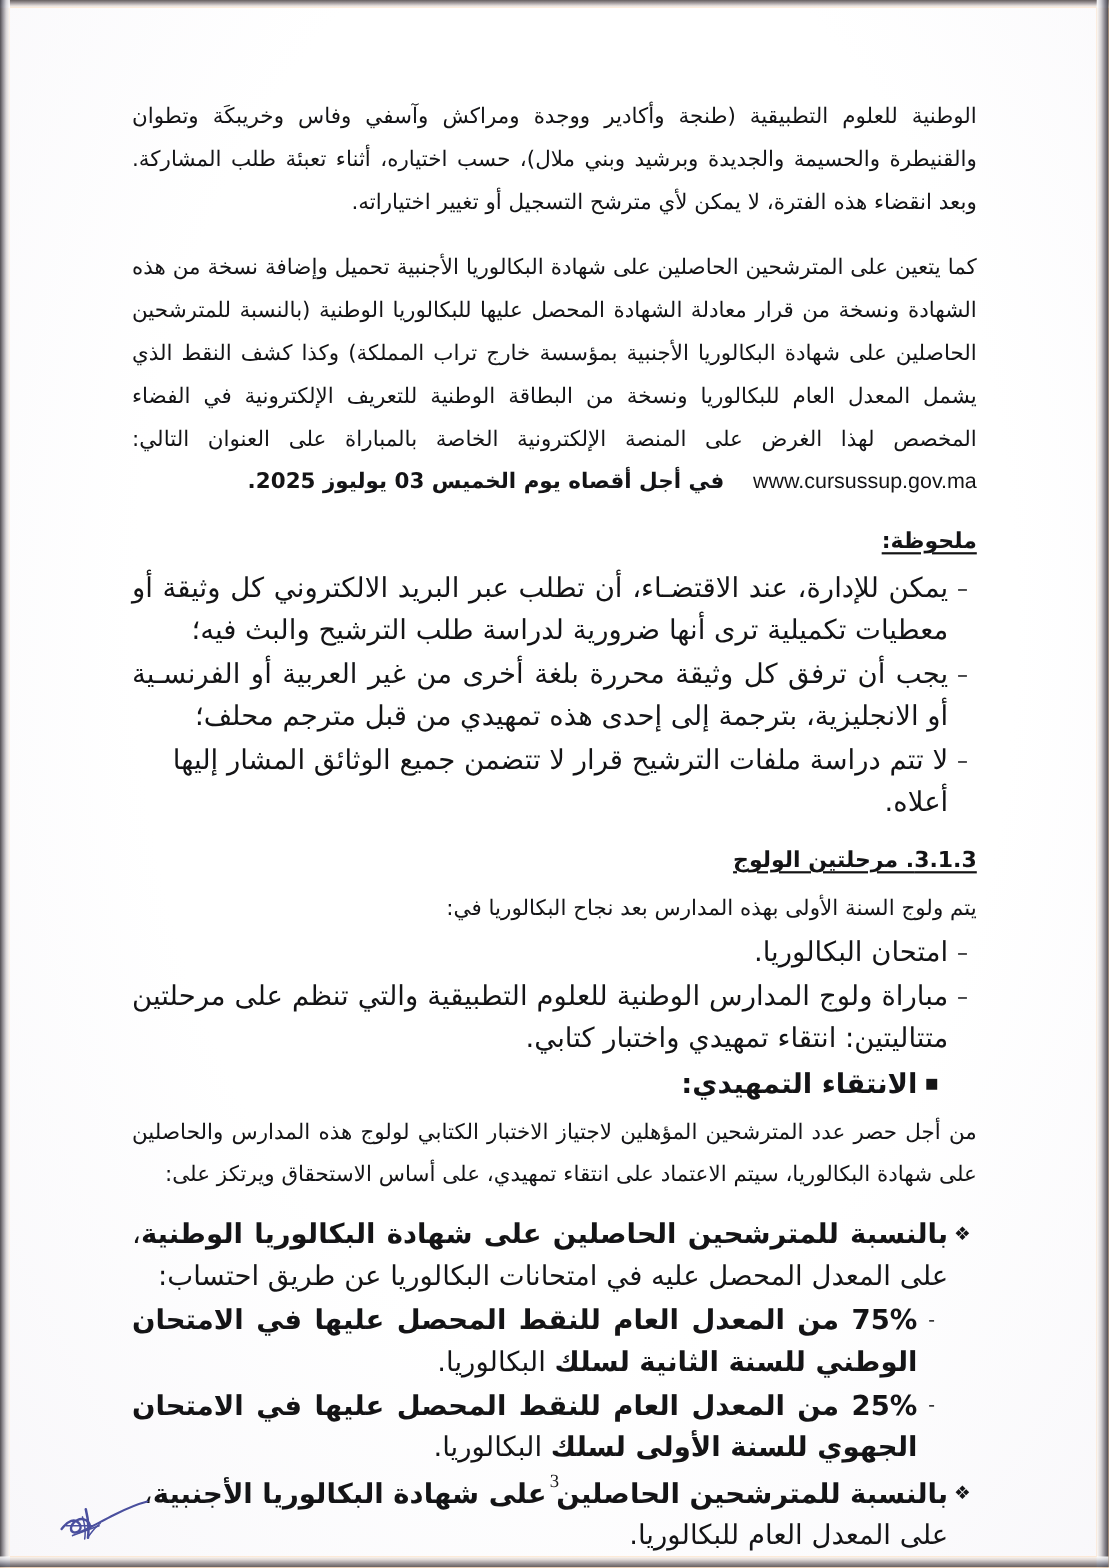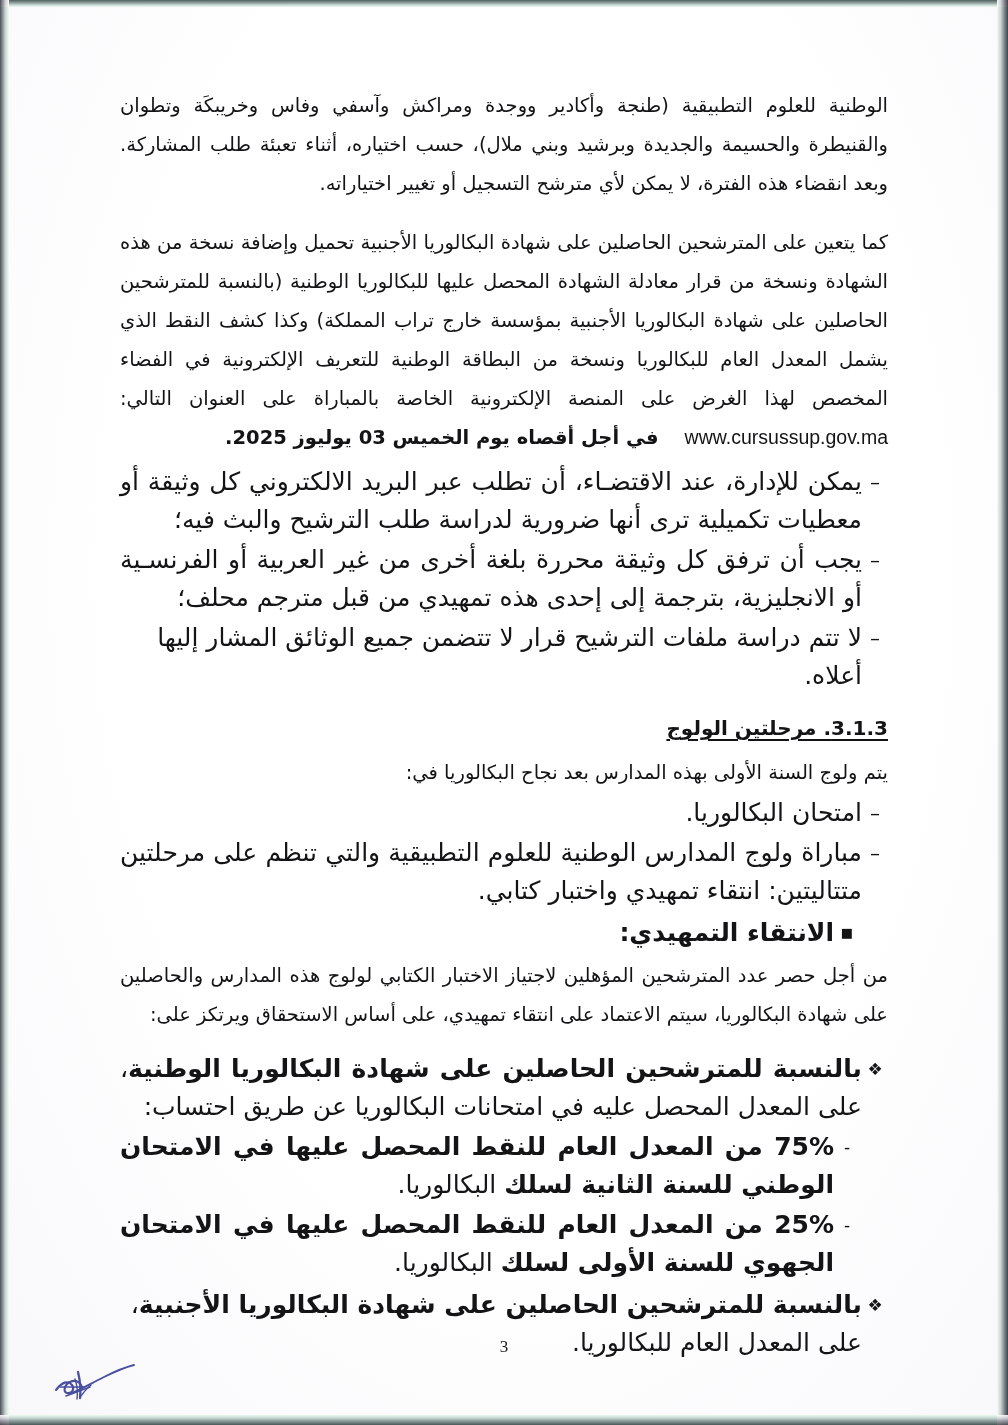--- a/index.html
+++ b/index.html
@@ -5,21 +5,21 @@
 <style>
   html, body {
     margin: 0;
     padding: 0;
     background: #ffffff;
   }
   .page {
     position: relative;
     width: 1008px;
     height: 1425px;
-    background: #22c55e;
+    background: #fdba74;
     overflow: hidden;
     font-family: "DejaVu Sans", "Liberation Sans", sans-serif;
     box-sizing: border-box;
   }
   
   .scan-edge-left {
     position: absolute;
     left: 0; top: 0;
     width: 9px; height: 1425px;
     background: linear-gradient(to right, #4a4a52 0%, #8d8d96 28%, #d7d7dc 62%, #ffffff 100%);
@@ -164,20 +164,23 @@
     <p class="para">الوطنية للعلوم التطبيقية (طنجة وأكادير ووجدة ومراكش وآسفي وفاس وخريبكَة وتطوان والقنيطرة والحسيمة والجديدة وبرشيد وبني ملال)، حسب اختياره، أثناء تعبئة طلب المشاركة. وبعد انقضاء هذه الفترة، لا يمكن لأي مترشح التسجيل أو تغيير اختياراته.</p>
 
     <div class="block-gap"></div>
 
     <p class="para">
       <span>كما يتعين على المترشحين الحاصلين على شهادة البكالوريا الأجنبية تحميل وإضافة نسخة من هذه الشهادة ونسخة من قرار معادلة الشهادة المحصل عليها للبكالوريا الوطنية (بالنسبة للمترشحين الحاصلين على شهادة البكالوريا الأجنبية بمؤسسة خارج تراب المملكة) وكذا كشف النقط الذي يشمل المعدل العام للبكالوريا ونسخة من البطاقة الوطنية للتعريف الإلكترونية في الفضاء المخصص لهذا الغرض على المنصة الإلكترونية الخاصة بالمباراة على العنوان التالي:</span>
       <span class="ltr-inline">www.cursussup.gov.ma</span>
       <span class="bold">في أجل أقصاه يوم الخميس 03 يوليوز 2025.</span>
     </p>
 
+    <div class="heading-row">
+      <span class="hx">ملحوظة:</span>
+    </div>
 
     <div class="list">
       <div class="li">
         <span class="marker dash">–</span>
         <span class="txt">يمكن للإدارة، عند الاقتضـاء، أن تطلب عبر البريد الالكتروني كل وثيقة أو معطيات تكميلية ترى أنها ضرورية لدراسة طلب الترشيح والبث فيه؛</span>
       </div>
       <div class="li">
         <span class="marker dash">–</span>
         <span class="txt">يجب أن ترفق كل وثيقة محررة بلغة أخرى من غير العربية أو الفرنسـية أو الانجليزية، بترجمة إلى إحدى هذه تمهيدي من قبل مترجم محلف؛</span>
       </div>

